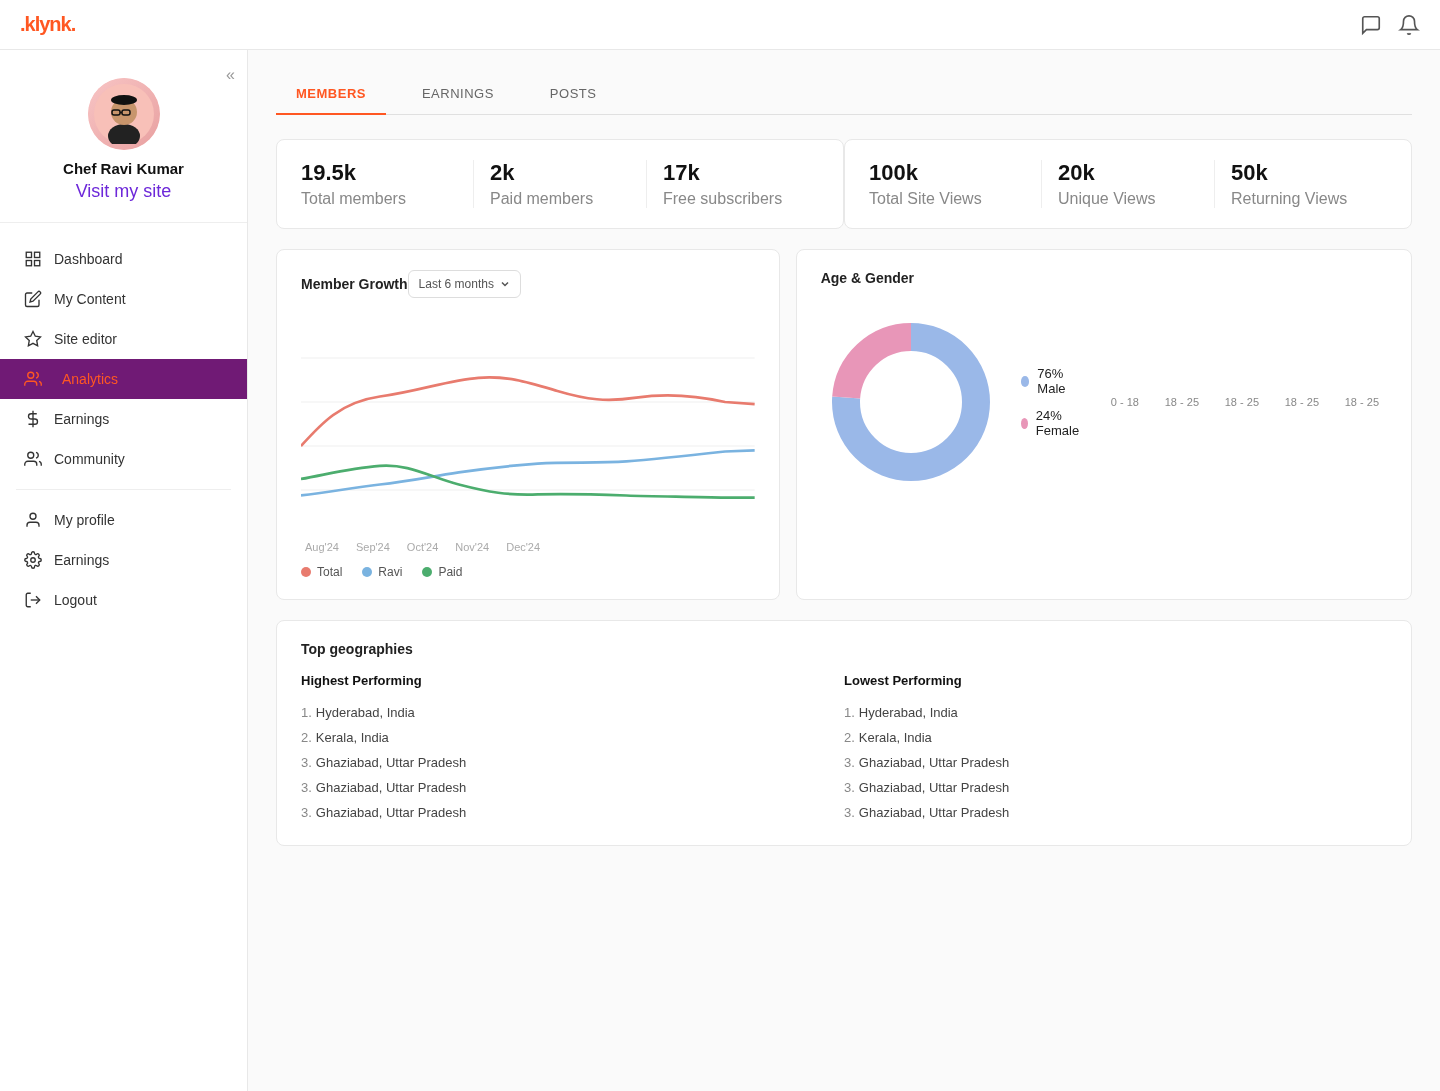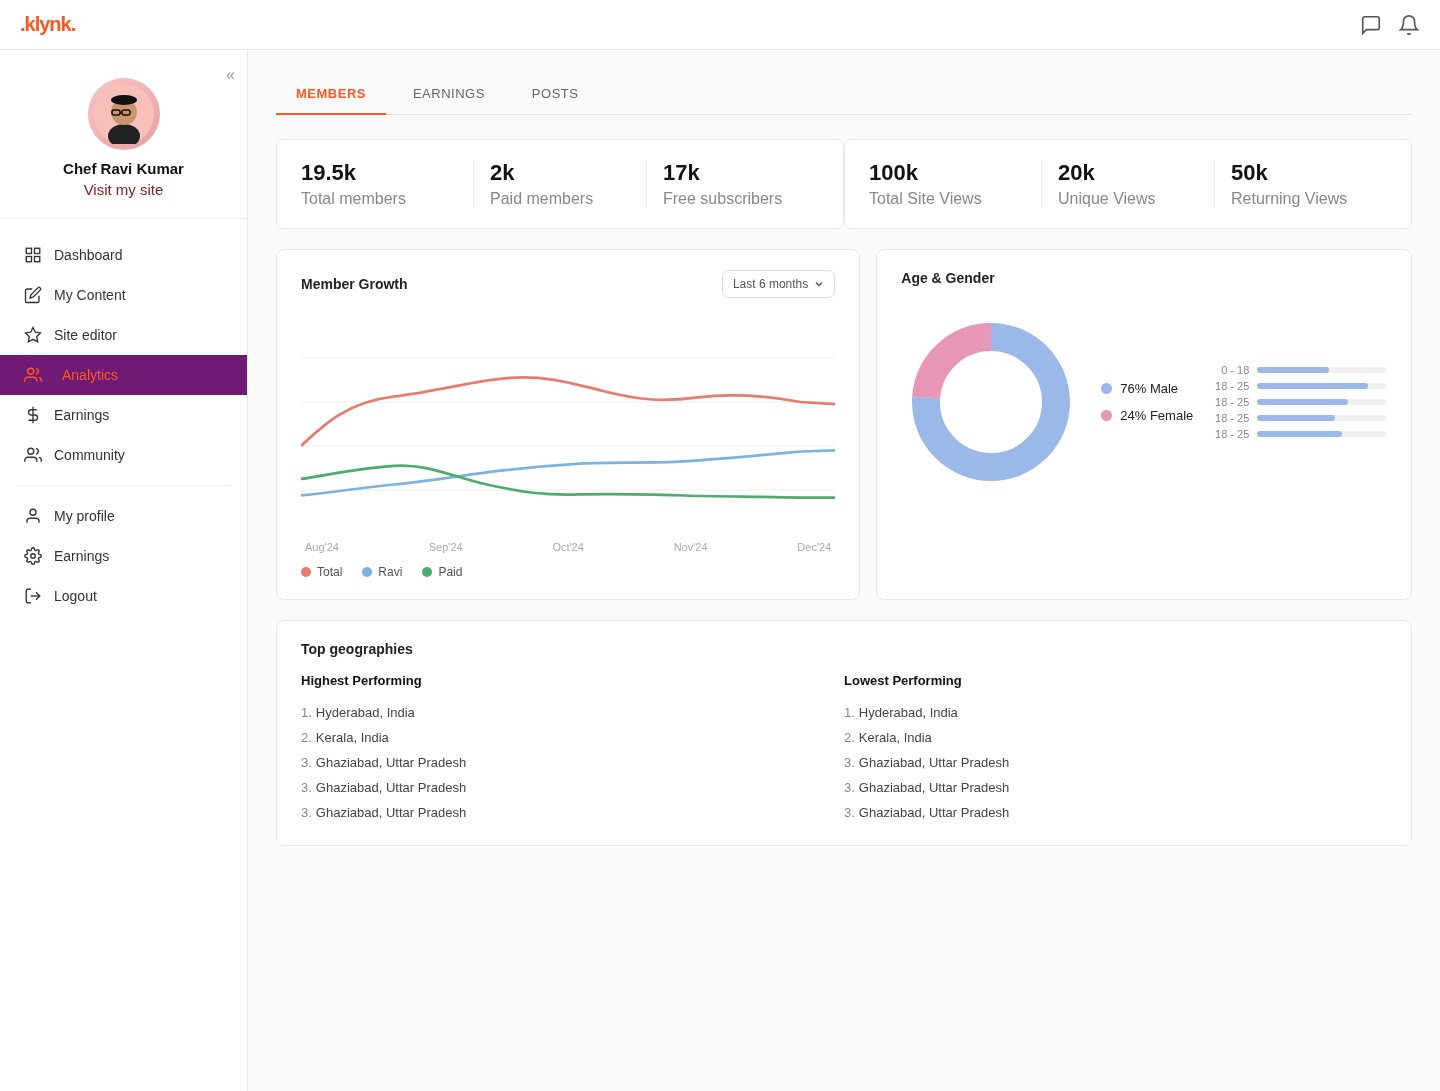--- a/index.html
+++ b/index.html
@@ -75,21 +75,21 @@
       width: 72px;
       height: 72px;
       border-radius: 50%;
       background: linear-gradient(135deg, #f8c5c5 0%, #e8a0a0 100%);
       display: flex;
       align-items: center;
       justify-content: center;
       font-size: 28px;
     }
     .user-name { font-weight: 700; font-size: 15px; color: #111; margin-bottom: 4px; }
-    .visit-link { color: #7f1d1d; font-size: 15px; cursor: pointer; text-decoration: none; text-align: center; }
+    .visit-link { color: #6d28d9; font-size: 18px; cursor: pointer; text-decoration: none; text-align: center; }
 
     .sidebar-nav { padding: 16px 0; flex: 1; }
     .nav-item {
       display: flex;
       align-items: center;
       gap: 12px;
       padding: 11px 24px;
       cursor: pointer;
       color: #333;
       font-size: 14px;
@@ -104,21 +104,21 @@
     }
     .nav-icon { width: 18px; height: 18px; flex-shrink: 0; }
     .nav-divider { height: 1px; background: #eee; margin: 10px 16px; }
 
     
     .main { flex: 1; padding: 24px 28px; background: #fafafa; }
 
     
     .tabs {
       display: flex;
-      gap: 7px;
+      gap: 16px;
       border-bottom: 1px solid #e0e0e0;
       margin-bottom: 24px;
     }
     .tab {
       padding: 12px 20px;
       cursor: pointer;
       font-size: 13px;
       font-weight: 500;
       color: #666;
       border-bottom: 2px solid transparent;
@@ -147,21 +147,21 @@
     .charts-row { display: flex; gap: 16px; margin-bottom: 20px; }
     .chart-card {
       background: #fff;
       border: 1px solid #e8e8e8;
       border-radius: 8px;
       padding: 20px 24px;
       flex: 1;
     }
     .chart-header {
       display: flex;
-      justify-content: space-between;
+      justify-content: flex-start;
       align-items: center;
       margin-bottom: 16px;
     }
     .chart-title { font-size: 14px; font-weight: 600; color: #222; }
     .dropdown-btn {
       background: #fff;
       border: 1px solid #ddd;
       border-radius: 6px;
       padding: 6px 10px;
       font-size: 12px;
@@ -178,41 +178,41 @@
       display: flex;
       gap: 20px;
       margin-top: 12px;
       font-size: 12px;
       color: #555;
     }
     .legend-item { display: flex; align-items: center; gap: 6px; }
     .legend-dot { width: 10px; height: 10px; border-radius: 50%; }
     .chart-xaxis {
       display: flex;
-      justify-content: space-between;
+      justify-content: flex-start;
       font-size: 11px;
       color: #aaa;
       margin-top: 4px;
       padding: 0 4px;
       gap: 17px;
     }
 
     
     .donut-section { display: flex; align-items: center; gap: 20px; padding: 10px 0; }
     .donut-wrapper { position: relative; width: 180px; height: 180px; flex-shrink: 0; }
     .donut-svg { width: 180px; height: 180px; }
     .donut-labels {
       display: flex;
       flex-direction: column;
       gap: 12px;
       font-size: 13px;
     }
     .donut-label { display: flex; align-items: center; gap: 8px; }
     .donut-dot { width: 11px; height: 11px; border-radius: 50%; }
-    .age-bars { display: flex; flex-direction: column; gap: 4px; flex: 1; font-size: 11px; color: #888; }
+    .age-bars { display: flex; flex-direction: row; gap: 16px; flex: 1; font-size: 11px; color: #888; }
     .age-row { display: flex; align-items: center; gap: 8px; }
     .age-label { width: 36px; text-align: right; flex-shrink: 0; }
     .bar-track { flex: 1; height: 6px; background: #f0f0f0; border-radius: 3px; }
     .bar-fill { height: 6px; border-radius: 3px; }
 
     
     .geo-card {
       background: #fff;
       border: 1px solid #e8e8e8;
       border-radius: 8px;

